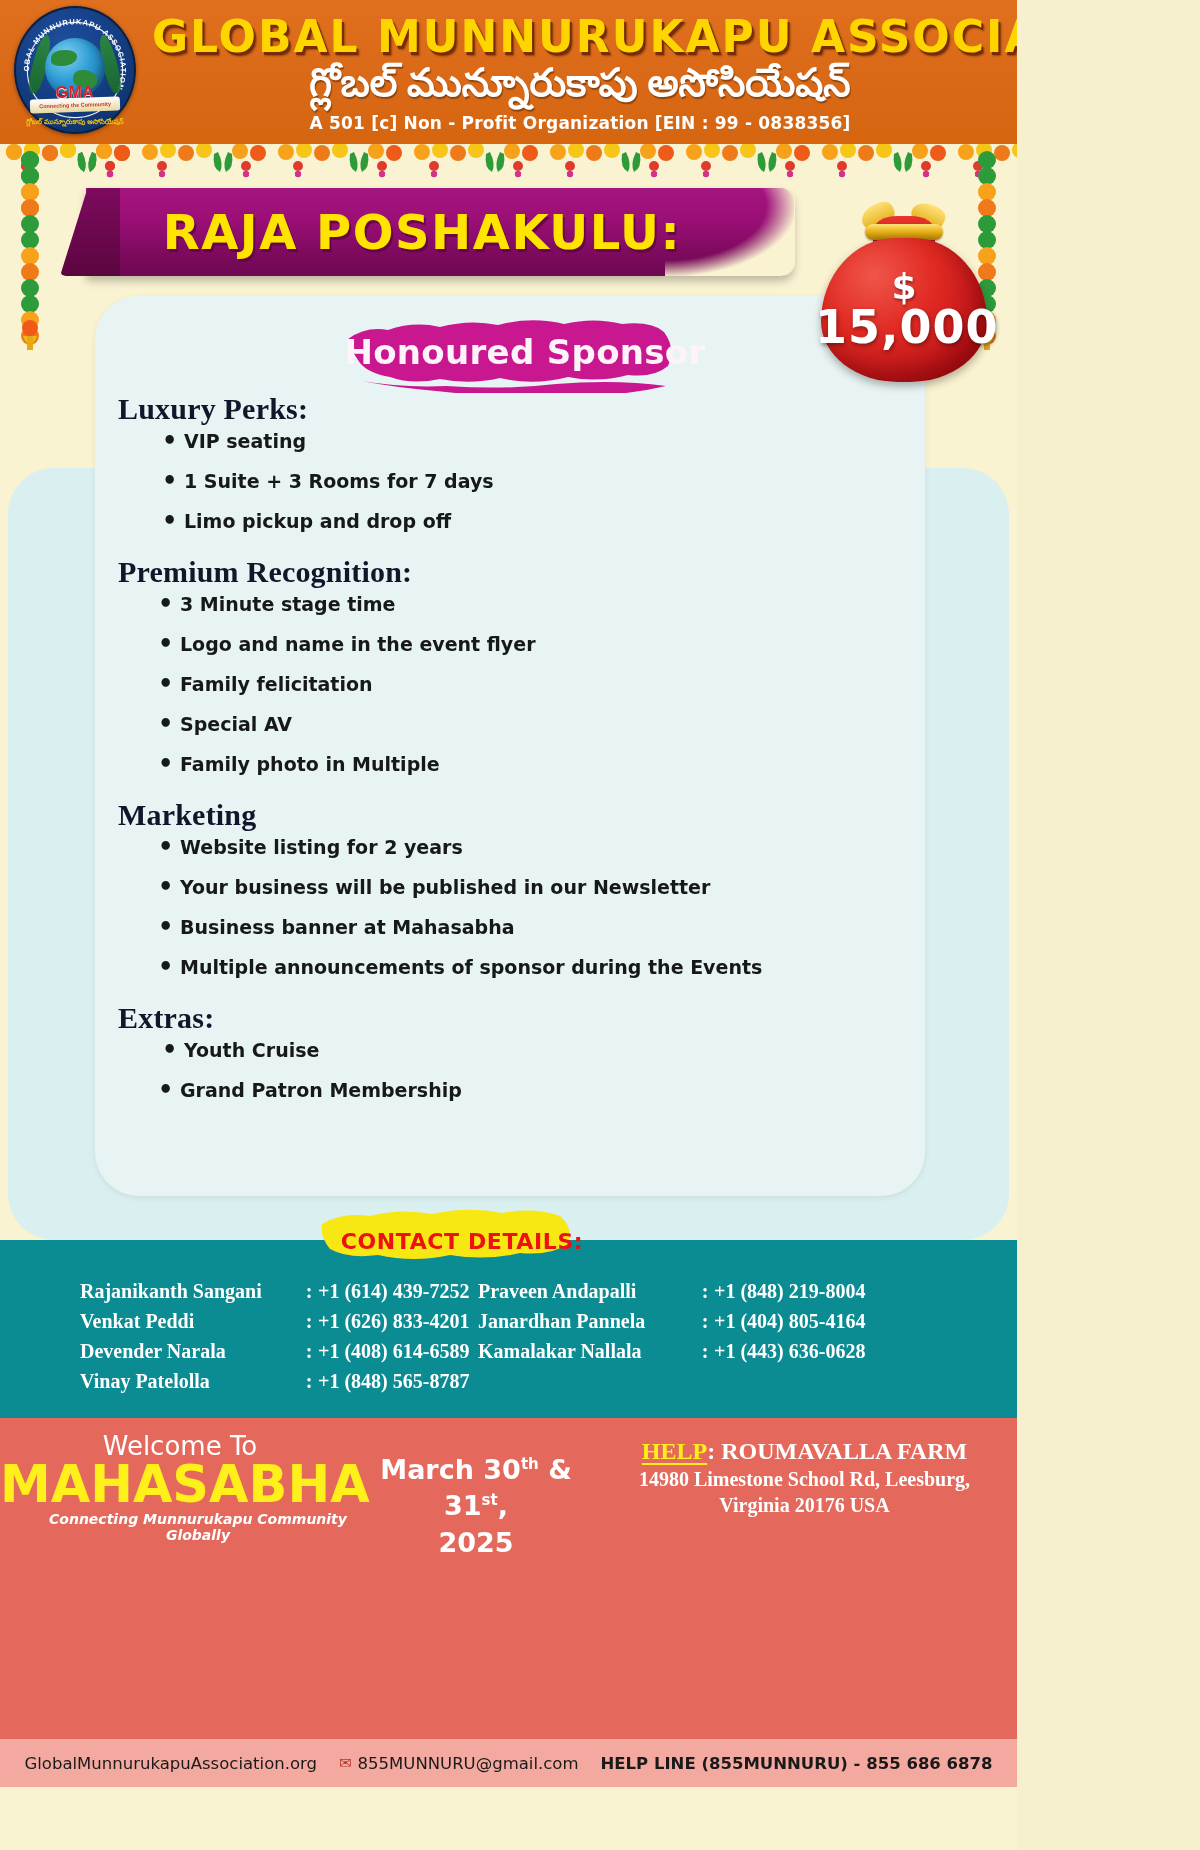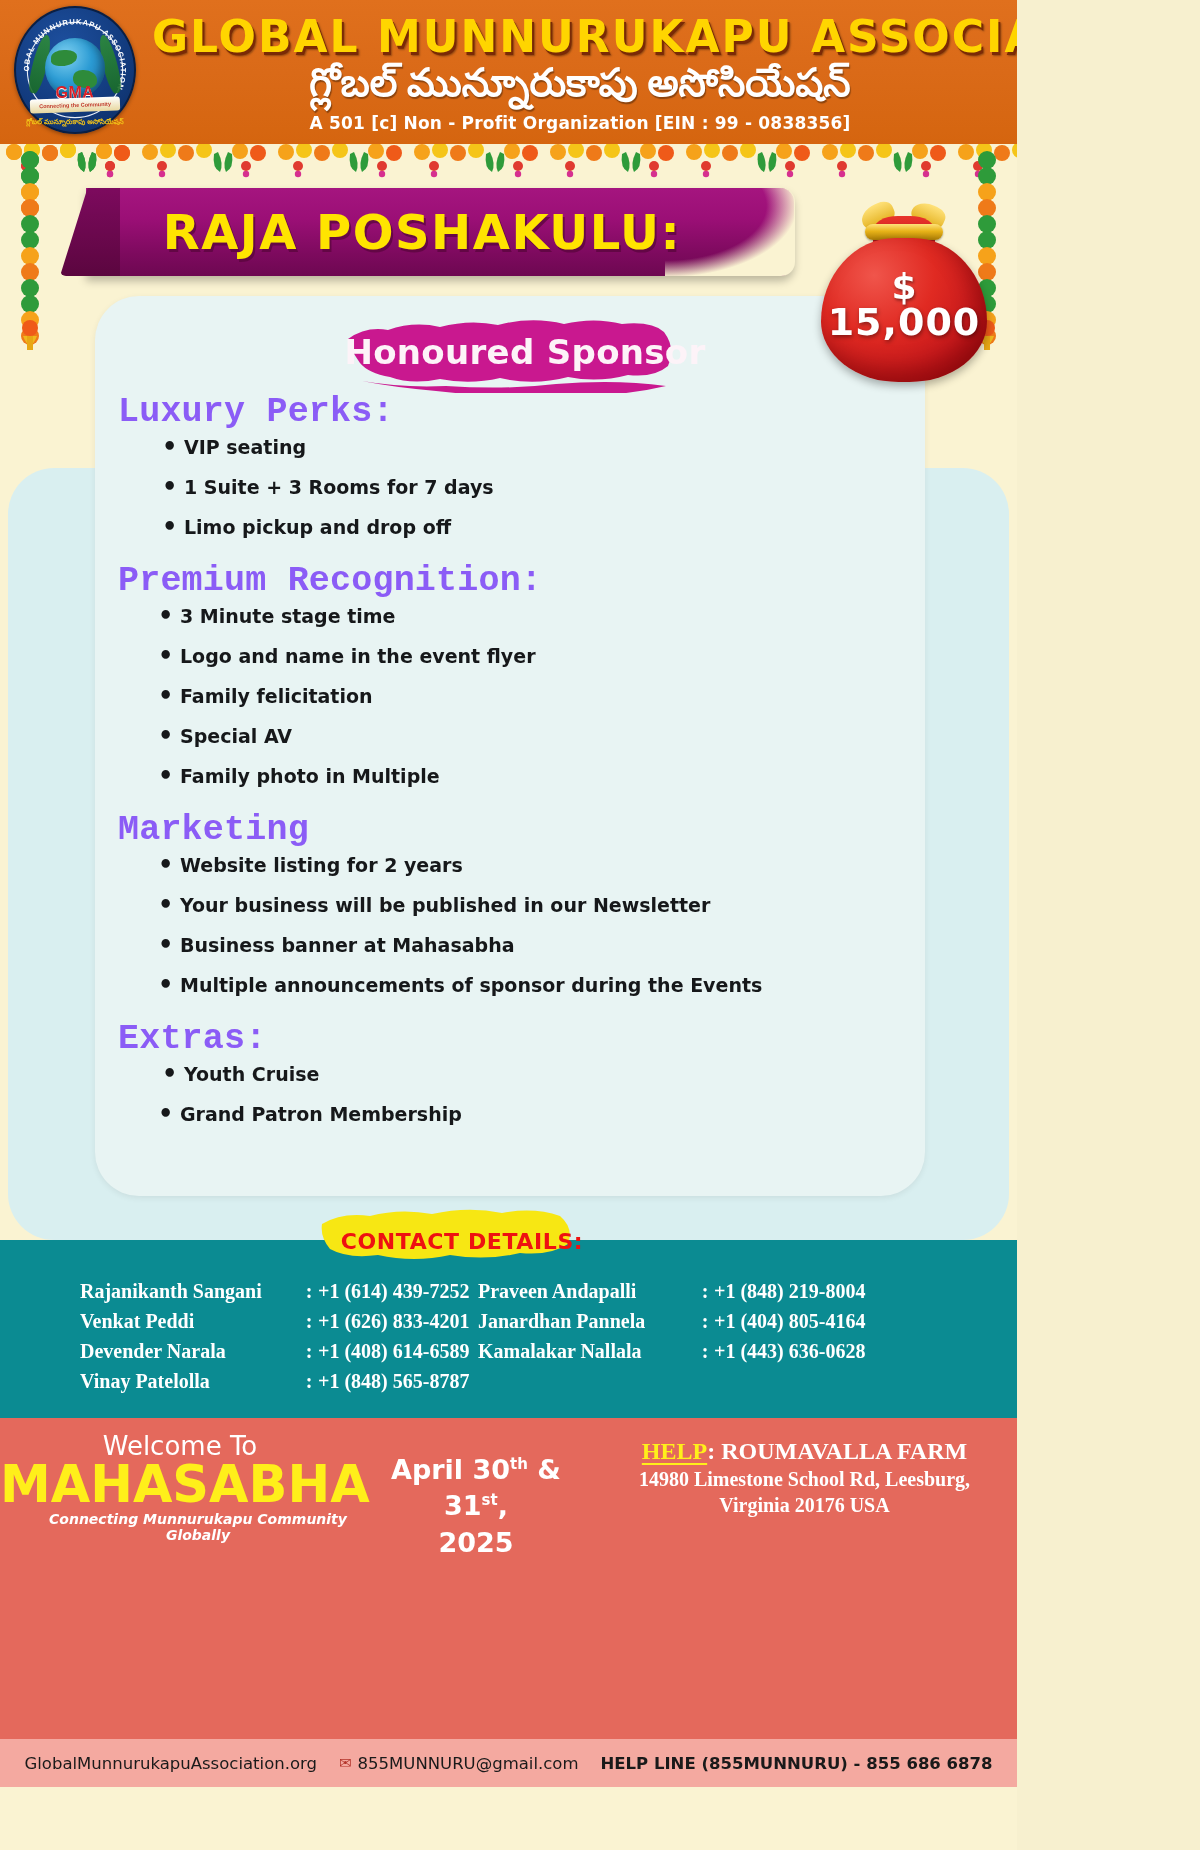--- a/index.html
+++ b/index.html
@@ -230,21 +230,21 @@
     text-align:center;
     font-family:"DejaVu Sans", sans-serif;
     font-weight:bold; font-size:36px; color:#fff;
     text-shadow: 1px 2px 3px rgba(0,0,0,.4);
     z-index:3;
   }
   .bag-amount{
     position:absolute; left:0; right:0; top:112px;
     text-align:center;
     font-family:"DejaVu Sans", sans-serif;
-    font-weight:bold; font-size:38px; color:#fff;
+    font-weight:bold; font-size:46px; color:#fff;
     letter-spacing:1px;
     text-shadow: 1px 2px 4px rgba(0,0,0,.4);
     z-index:3;
   }
 
   
   .card-outer {
     position: absolute;
     left: 8px; top: 468px;
     width: 1001px; height: 772px;
@@ -280,24 +280,24 @@
   }
 
   
   .content {
     position: absolute;
     left: 118px; top: 392px;
     width: 820px;
     z-index: 6;
   }
   .sec-head {
-    font-family:Liberation Mono, monospace;
-    font-weight: bold;
-    font-size: 35px;
-    color: #8b5cf6;
+    font-family:Liberation Serif, serif;
+    font-weight: bold;
+    font-size: 30px;
+    color: #0f172a;
     letter-spacing: .2px;
     margin-top: 24px;
     margin-bottom: 6px;
   }
   .sec-head.first { margin-top: 0; }
   ul.perks { list-style:none; }
   ul.perks li {
     position: relative;
     font-family:"DejaVu Sans", sans-serif;
     font-weight: bold;
@@ -663,21 +663,21 @@
   <div class="footer">
     <div class="footer-main">
 
       <div class="welcome">
         <div class="welcome-top">Welcome To</div>
         <div class="welcome-main">MAHASABHA</div>
         <div class="welcome-tag">Connecting Munnurukapu Community Globally</div>
       </div>
 
       <div class="dates">
-        <div><span>April 30</span><sup>th</sup><span> &amp; 31</span><sup>st</sup><span>,</span></div>
+        <div><span>March 30</span><sup>th</sup><span> &amp; 31</span><sup>st</sup><span>,</span></div>
         <div>2025</div>
       </div>
 
       <div class="venue">
         <div class="venue-line1"><span class="venue-label">HELP</span><span>:</span> <span>ROUMAVALLA FARM</span></div>
         <div class="venue-line2">14980 Limestone School Rd, Leesburg,</div>
         <div class="venue-line3">Virginia 20176 USA</div>
       </div>
     </div>
 

